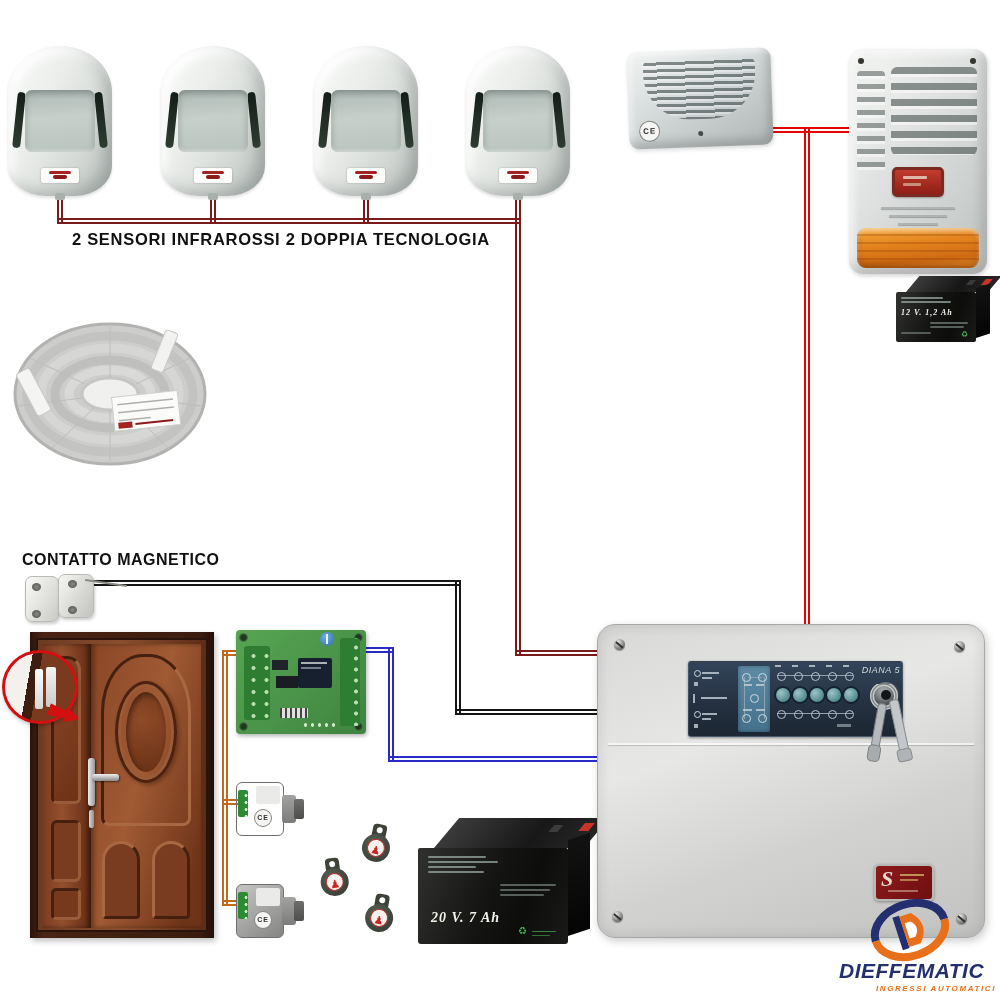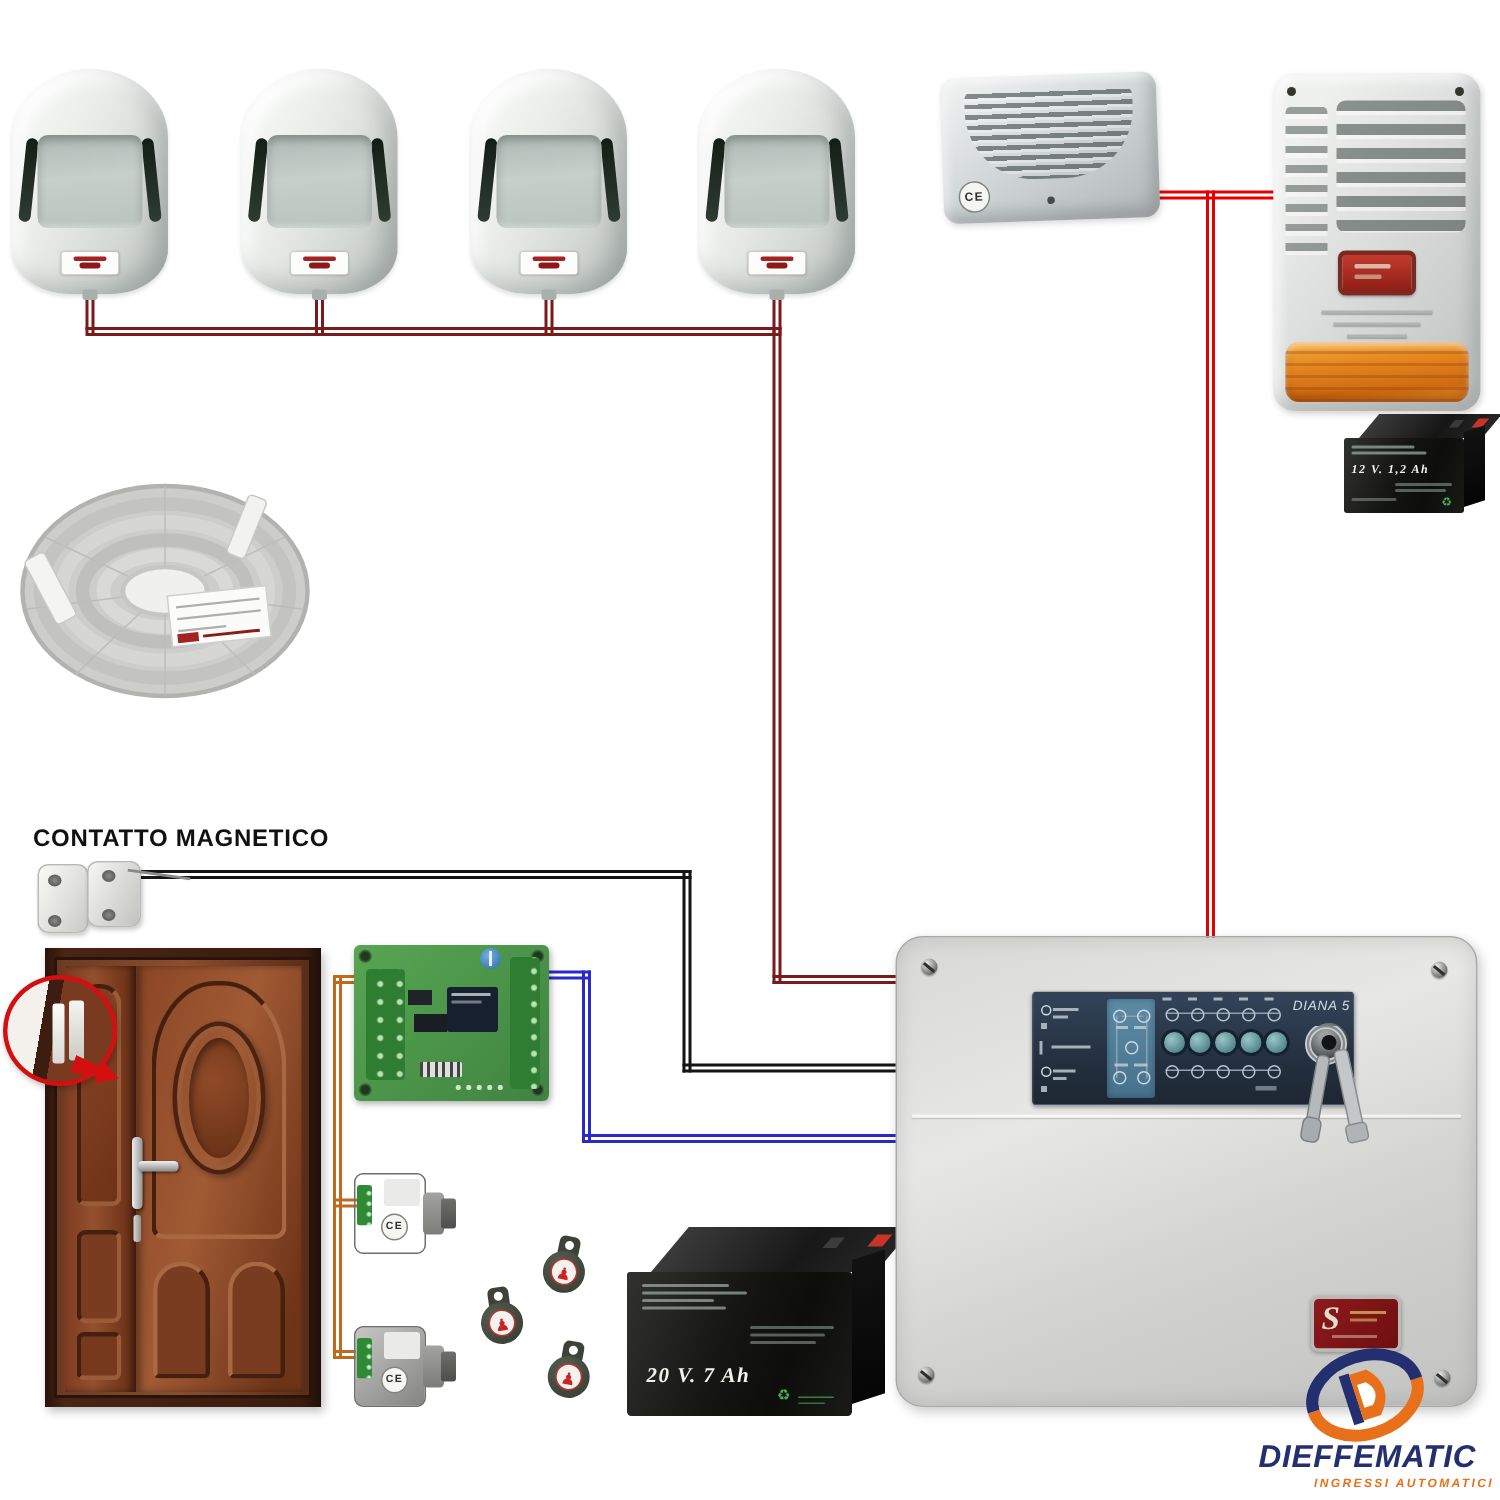--- a/index.html
+++ b/index.html
@@ -129,20 +129,21 @@
     <div class="pir-slot l"></div>
     <div class="pir-slot r"></div>
     <div class="pir-window"></div>
     <div class="pir-label">
         <i></i>
         <i></i>
       </div>
     <div class="pir-stub"></div>
   </div>
 
+  <div class="a caption" style="left:72px;top:230px;">2 SENSORI INFRAROSSI 2 DOPPIA TECNOLOGIA</div>
 
   <div class="a" style="left:628px;top:50px;width:144px;height:97px;transform:rotate(-2deg);border-radius:10px;
               background:linear-gradient(150deg,#eceeee 10%,#ccd2d2 55%,#b6bcbc 90%);
               box-shadow:inset -4px -6px 10px rgba(0,0,0,.18),inset 3px 3px 6px rgba(255,255,255,.7),1px 2px 4px rgba(0,0,0,.15);">
     <div class="a" style="left:16px;right:16px;top:9px;height:60px;border-radius:6px 6px 46px 46px;
                 background:repeating-linear-gradient(180deg,rgba(44,56,56,0) 0 2px,rgba(44,56,56,.55) 2px 5px,rgba(255,255,255,.3) 5px 7px);"></div>
     <div class="a ce-badge" style="left:10px;bottom:7px;">CE</div>
     <div class="a dotk" style="left:69px;bottom:11px;width:5px;height:5px;"></div>
   </div>
 

